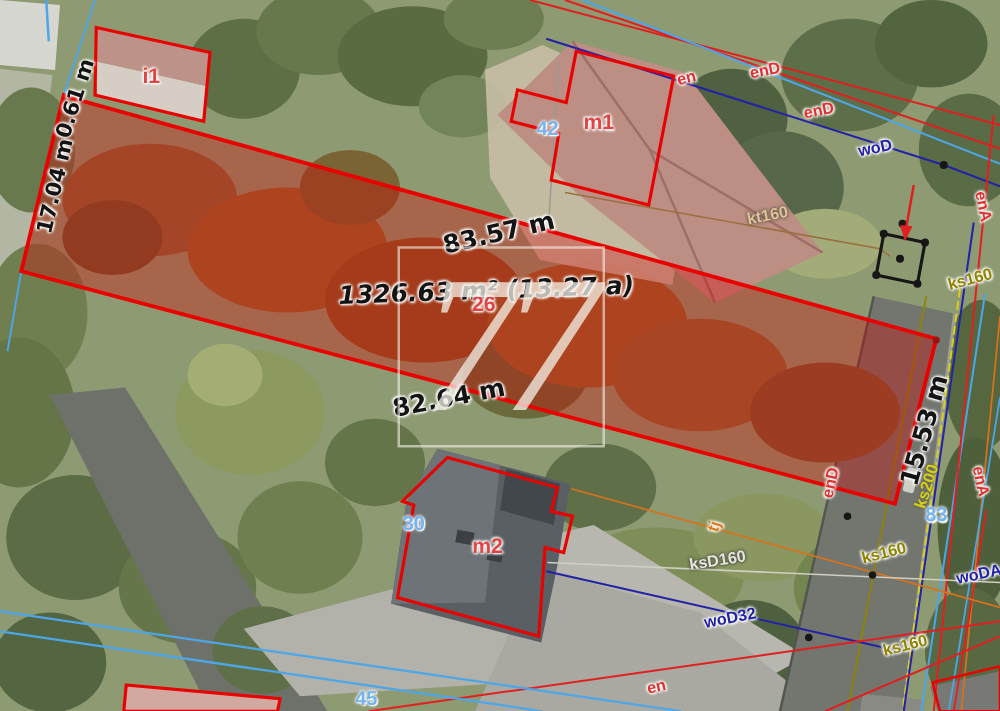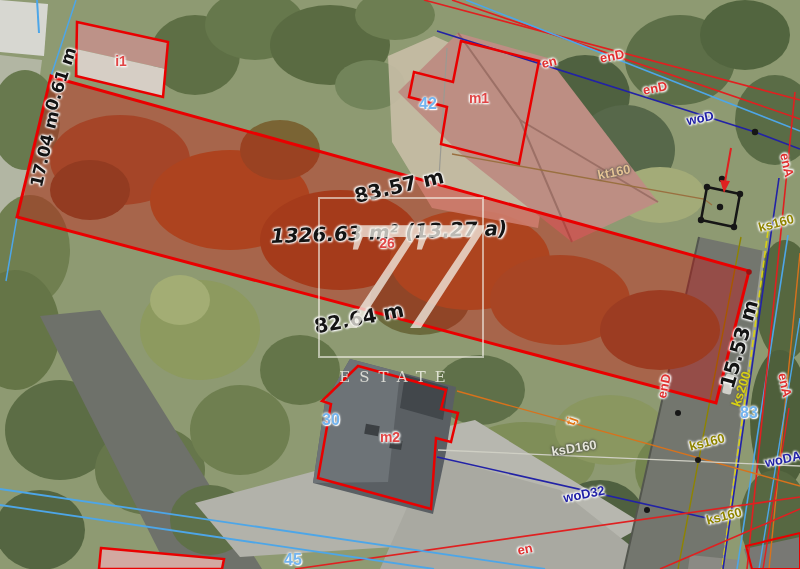--- a/index.html
+++ b/index.html
@@ -7,21 +7,21 @@
          font-family:"Liberation Sans",sans-serif;}
   #scene{position:absolute;left:0;top:0;}
   .lbl{position:absolute;font-weight:bold;white-space:nowrap;line-height:1;
        transform:translate(-50%,-50%) rotate(var(--r,0deg));
        font-family:"Liberation Sans",sans-serif;}
   .halo{text-shadow:0 0 2px #fff,0 0 3px #fff,1px 1px 2px #fff,-1px -1px 2px #fff;}
   .meas{font-family:"DejaVu Sans",sans-serif;font-size:20px;color:#141414;}
   .meas-sm{font-size:17px;}
   .ital{font-style:italic;}
   .pnum{font-size:16px;color:#74b4ee;text-shadow:0 0 2px #fff,0 0 3px #fff,1px 1px 1px #fff;}
-  .bl{font-size:14px;color:#e04545;}
+  .bl{font-size:17px;color:#e04545;}
   .ut{font-size:13px;}
   .c-red{color:#e03030;}
   .c-navy{color:#2222a6;}
   .c-olive{color:#8f8400;}
   .c-yel{color:#d8d014;text-shadow:0 0 2px #665,0 0 2px #665;}
   .c-tan{color:#e3c193;text-shadow:0 0 2px #555,0 0 3px #554;}
   .c-pale{color:#e6e6da;text-shadow:0 0 2px #444,0 0 3px #444;}
   .c-orn{color:#e07818;}
   .wm-box{position:absolute;left:318px;top:197px;width:162px;height:157px;
           border:2px solid rgba(244,242,234,.6);}
@@ -161,21 +161,21 @@
   </svg>
 
   <div class="lbl meas halo" style="left:399px;top:186px;--r:-13deg">83.57 m</div>
   <div class="lbl meas ital halo" style="left:389px;top:232px;--r:-2deg">1326.63 m² (13.27 a)</div>
   <div class="lbl meas halo" style="left:359px;top:318px;--r:-11deg">82.64 m</div>
   <div class="lbl meas meas-sm halo" style="left:45px;top:149px;--r:-77deg">17.04 m</div>
   <div class="lbl meas meas-sm halo" style="left:61px;top:79px;--r:-72deg">0.61 m</div>
   <div class="lbl meas halo" style="left:739px;top:344px;--r:-74deg">15.53 m</div>
 
   <div class="lbl bl halo" style="left:387px;top:243px">26</div>
-  <div class="lbl pnum" style="left:428px;top:104px">42</div>
+  <div class="lbl pnum" style="left:438px;top:104px">42</div>
   <div class="lbl pnum" style="left:331px;top:420px">30</div>
   <div class="lbl pnum" style="left:293px;top:560px">45</div>
   <div class="lbl pnum" style="left:749px;top:413px">83</div>
 
   <div class="lbl bl halo" style="left:121px;top:61px">i1</div>
   <div class="lbl bl halo" style="left:479px;top:98px">m1</div>
   <div class="lbl bl halo" style="left:390px;top:437px">m2</div>
 
   <div class="lbl ut c-red halo" style="left:549px;top:62px;--r:-14deg">en</div>
   <div class="lbl ut c-red halo" style="left:612px;top:56px;--r:-11deg">enD</div>
@@ -191,15 +191,14 @@
   <div class="lbl ut c-navy halo" style="left:783px;top:459px;--r:-12deg">woDA</div>
   <div class="lbl ut c-olive halo" style="left:724px;top:516px;--r:-14deg">ks160</div>
   <div class="lbl ut c-pale" style="left:574px;top:448px;--r:-9deg">ksD160</div>
   <div class="lbl ut c-navy halo" style="left:584px;top:494px;--r:-11deg">woD32</div>
   <div class="lbl ut c-orn halo" style="left:571px;top:421px;--r:-72deg">tj</div>
   <div class="lbl ut c-red halo" style="left:525px;top:549px;--r:-12deg">en</div>
 
 
   <div class="wm-box"></div>
   <div class="wm-77">77</div>
-  <div class="wm-estate">ESTATE</div>
 
 </div>
 
 </body></html>

